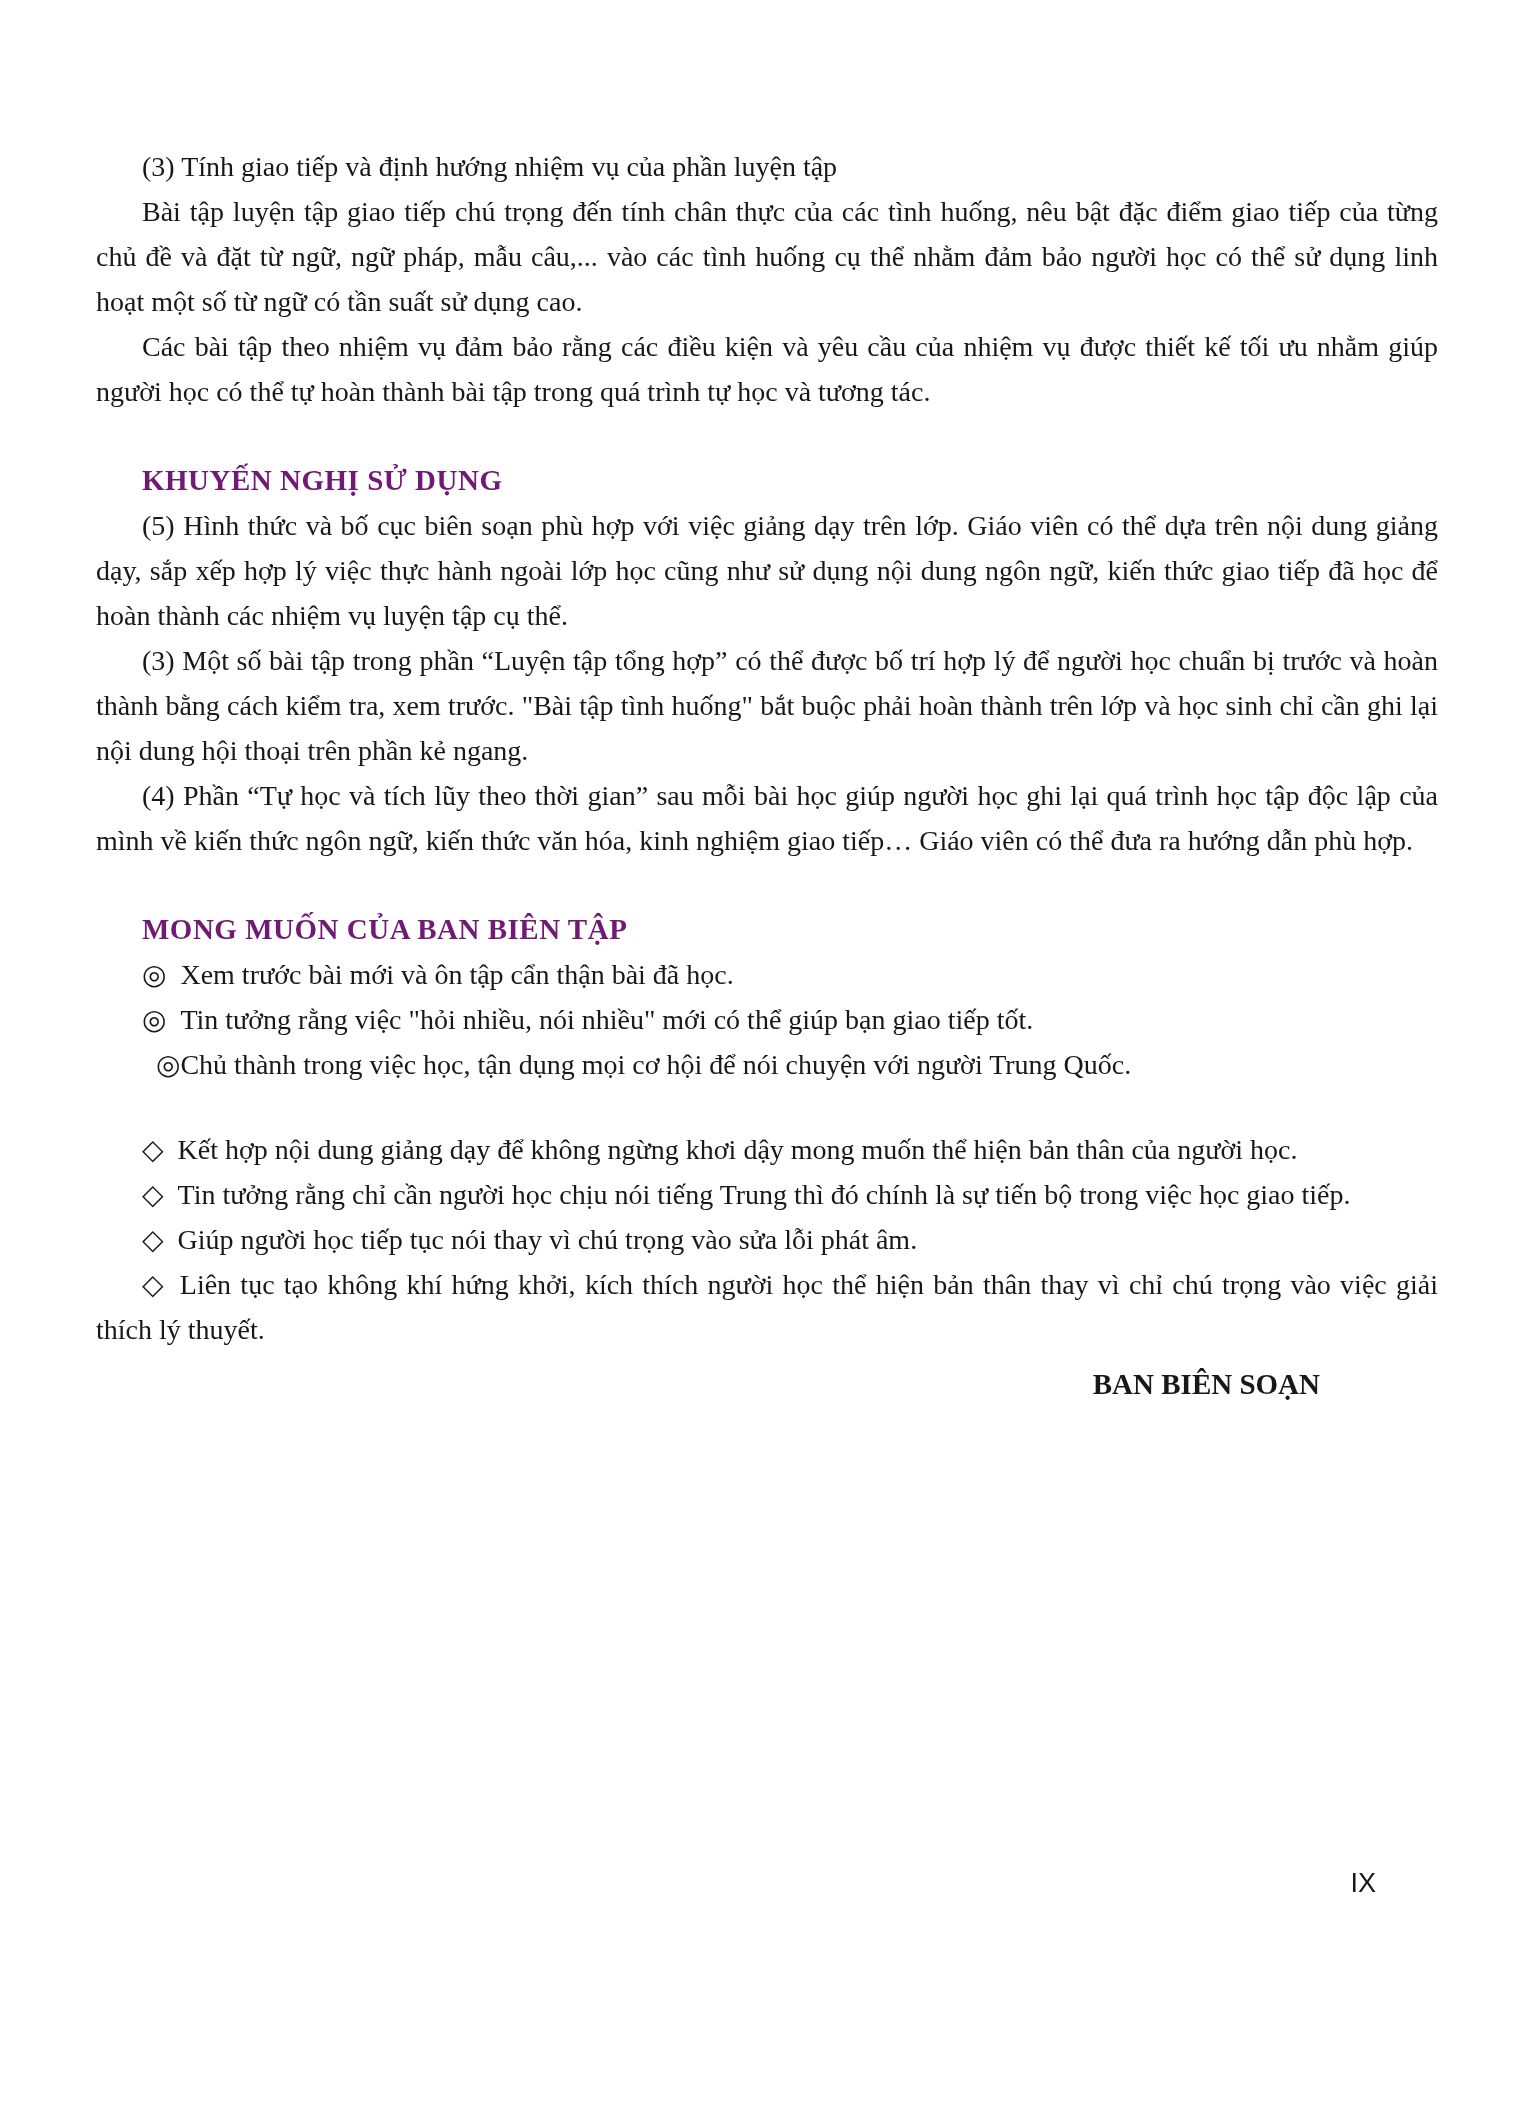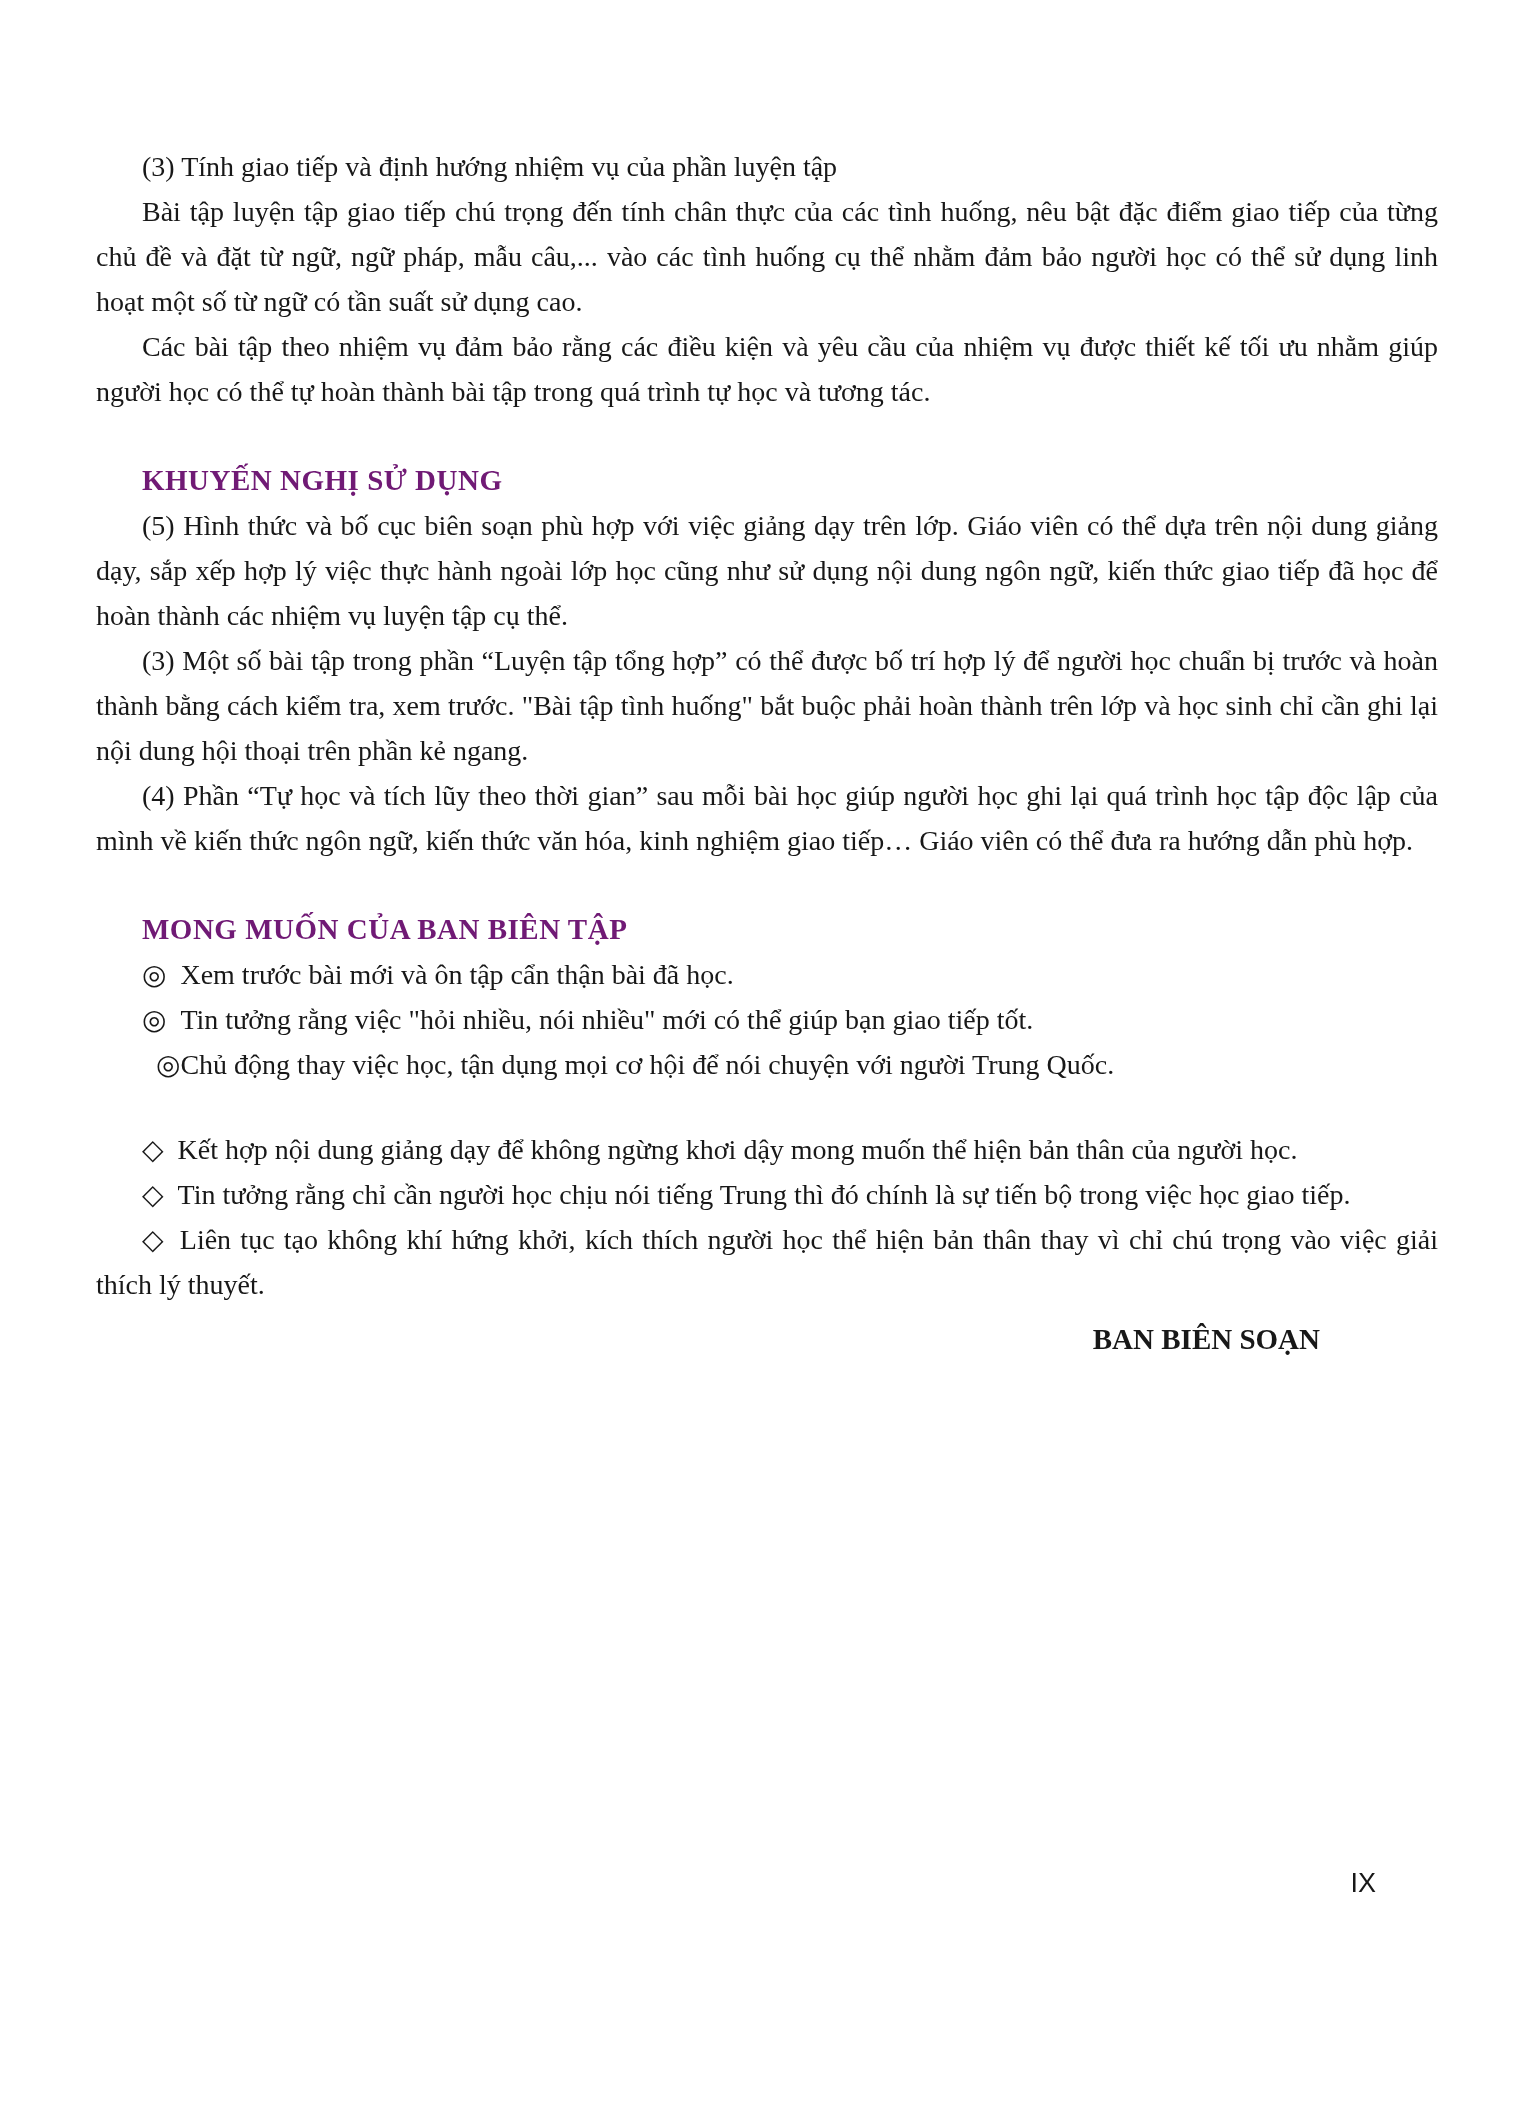--- a/index.html
+++ b/index.html
@@ -75,25 +75,26 @@
 
     <h2 class="section-heading">KHUYẾN NGHỊ SỬ DỤNG</h2>
     <p class="para">(5) Hình thức và bố cục biên soạn phù hợp với việc giảng dạy trên lớp. Giáo viên có thể dựa trên nội dung giảng dạy, sắp xếp hợp lý việc thực hành ngoài lớp học cũng như sử dụng nội dung ngôn ngữ, kiến thức giao tiếp đã học để hoàn thành các nhiệm vụ luyện tập cụ thể.</p>
     <p class="para">(3) Một số bài tập trong phần “Luyện tập tổng hợp” có thể được bố trí hợp lý để người học chuẩn bị trước và hoàn thành bằng cách kiểm tra, xem trước. "Bài tập tình huống" bắt buộc phải hoàn thành trên lớp và học sinh chỉ cần ghi lại nội dung hội thoại trên phần kẻ ngang.</p>
     <p class="para">(4) Phần “Tự học và tích lũy theo thời gian” sau mỗi bài học giúp người học ghi lại quá trình học tập độc lập của mình về kiến thức ngôn ngữ, kiến thức văn hóa, kinh nghiệm giao tiếp… Giáo viên có thể đưa ra hướng dẫn phù hợp.</p>
 
     <h2 class="section-heading">MONG MUỐN CỦA BAN BIÊN TẬP</h2>
 
     <p class="para"><span class="marker">◎</span><span>Xem trước bài mới và ôn tập cẩn thận bài đã học.</span></p>
     <p class="para"><span class="marker">◎</span><span>Tin tưởng rằng việc "hỏi nhiều, nói nhiều" mới có thể giúp bạn giao tiếp tốt.</span></p>
-    <p class="para"><span class="marker"></span><span class="marker" style="margin-right:0">◎</span><span>Chủ động thay việc học, tận dụng mọi cơ hội để nói chuyện với người Trung Quốc.</span></p>
+    <p class="para"><span class="marker"></span><span class="marker" style="margin-right:0">◎</span><span>Chủ thành trong việc học, tận dụng mọi cơ hội để nói chuyện với người Trung Quốc.</span></p>
 
     <div class="bullet-group-gap"></div>
 
     <p class="para"><span class="marker">◇</span><span>Kết hợp nội dung giảng dạy để không ngừng khơi dậy mong muốn thể hiện bản thân của người học.</span></p>
     <p class="para"><span class="marker">◇</span><span>Tin tưởng rằng chỉ cần người học chịu nói tiếng Trung thì đó chính là sự tiến bộ trong việc học giao tiếp.</span></p>
+    <p class="para"><span class="marker">◇</span><span>Giúp người học tiếp tục nói thay vì chú trọng vào sửa lỗi phát âm.</span></p>
     <p class="para"><span class="marker">◇</span><span>Liên tục tạo không khí hứng khởi, kích thích người học thể hiện bản thân thay vì chỉ chú trọng vào việc giải thích lý thuyết.</span></p>
 
     <p class="signature">BAN BIÊN SOẠN</p>
   </div>
 
   <div class="page-number">IX</div>
 </div>
 
 </body></html>

